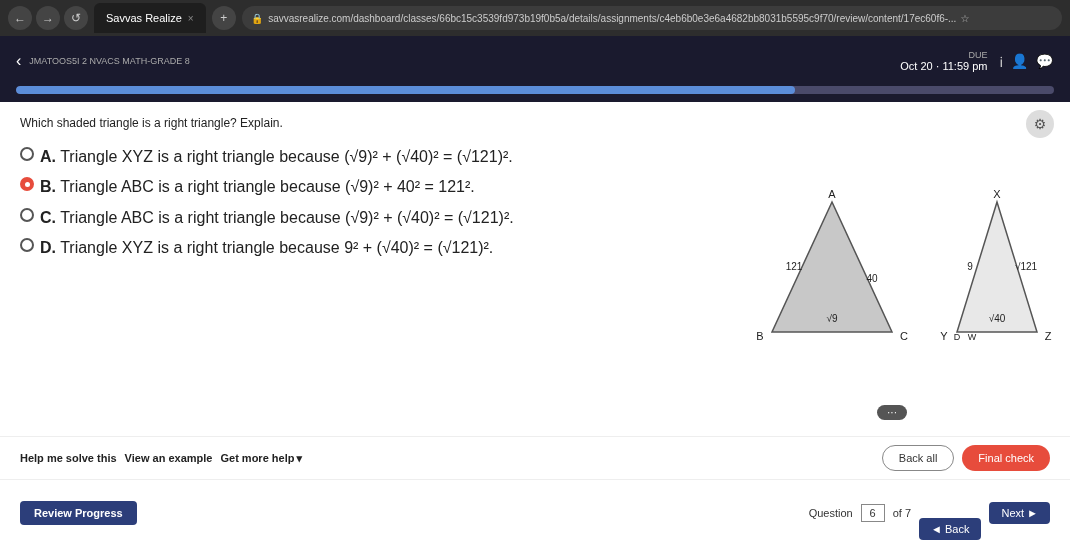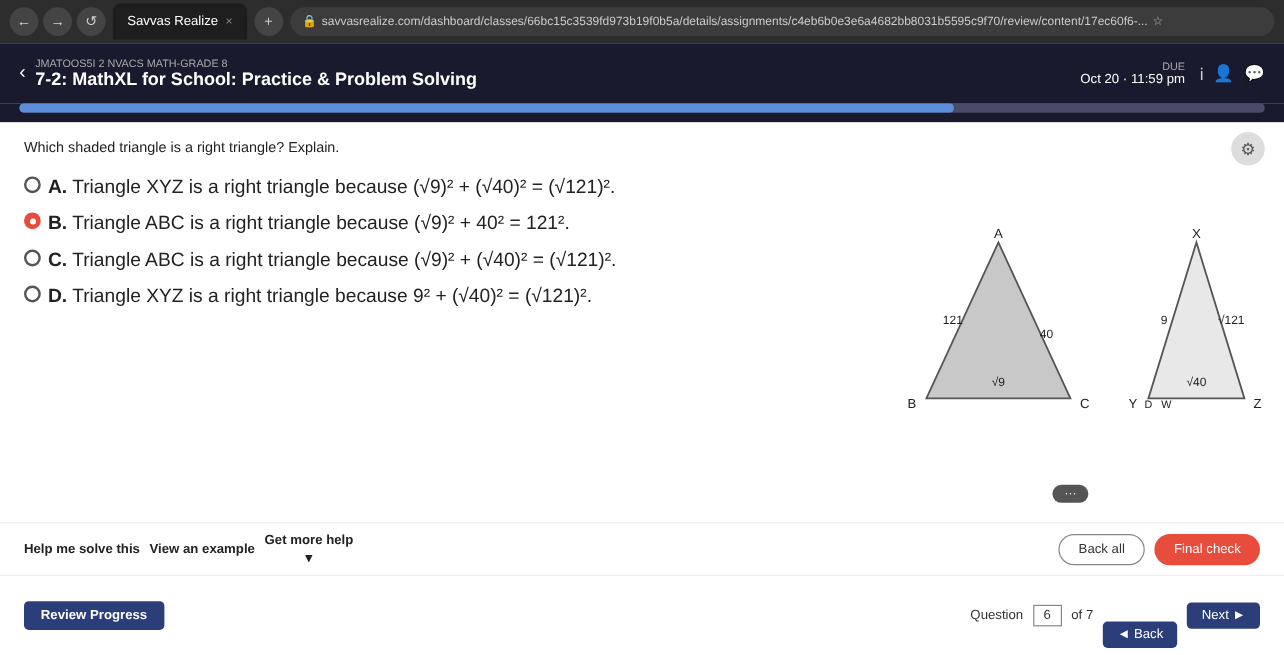--- a/index.html
+++ b/index.html
@@ -194,21 +194,21 @@
       gap: 8px;
       align-items: center;
     }
     .help-link {
       font-size: 11px;
       font-weight: bold;
       color: #222;
       cursor: pointer;
       text-decoration: none;
     }
-    .get-more-help { display: flex; align-items: center; gap: 2px; flex-direction: column; }
+    .get-more-help { display: flex; align-items: center; gap: 2px; }
     .action-buttons { display: flex; gap: 8px; }
     .btn-clear {
       padding: 6px 16px;
       background: white;
       border: 1px solid #888;
       border-radius: 16px;
       font-size: 11px;
       cursor: pointer;
       color: #333;
     }
@@ -321,21 +321,20 @@
   </div>
 </div>
 
 <div class="app">
 
   <div class="top-header">
     <div class="header-left">
       <span class="back-arrow">‹</span>
       <div class="breadcrumb-section">
         <div class="breadcrumb-top">JMATOOS5I 2 NVACS MATH-GRADE 8</div>
-        <div class="page-title">7-2: MathXL for School: Practice &amp; Problem Solving</div>
       </div>
     </div>
     <div class="header-right">
       <div class="due-section">
         <div class="due-label">DUE</div>
         <div class="due-date">Oct 20 · 11:59 pm</div>
       </div>
       <div class="header-icons">
         <span class="header-icon">ℹ</span>
         <span class="header-icon">👤</span>

